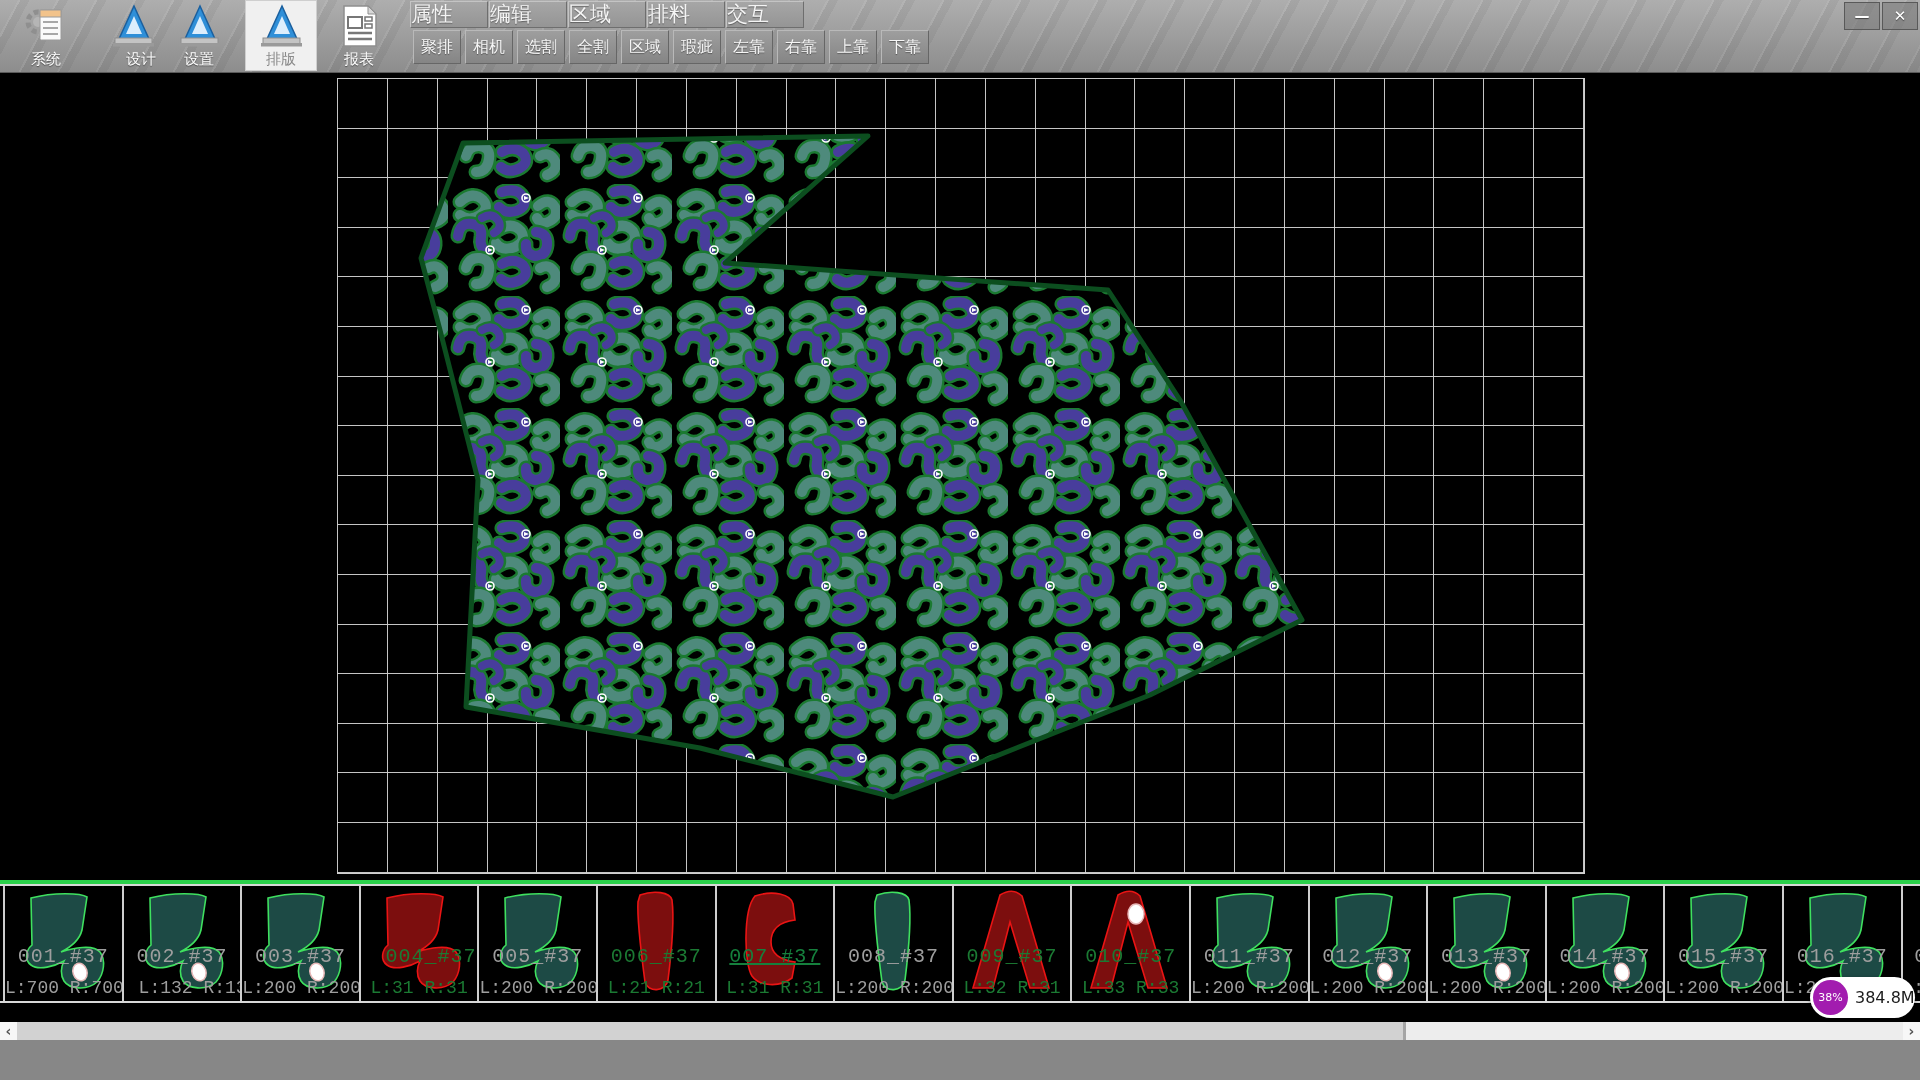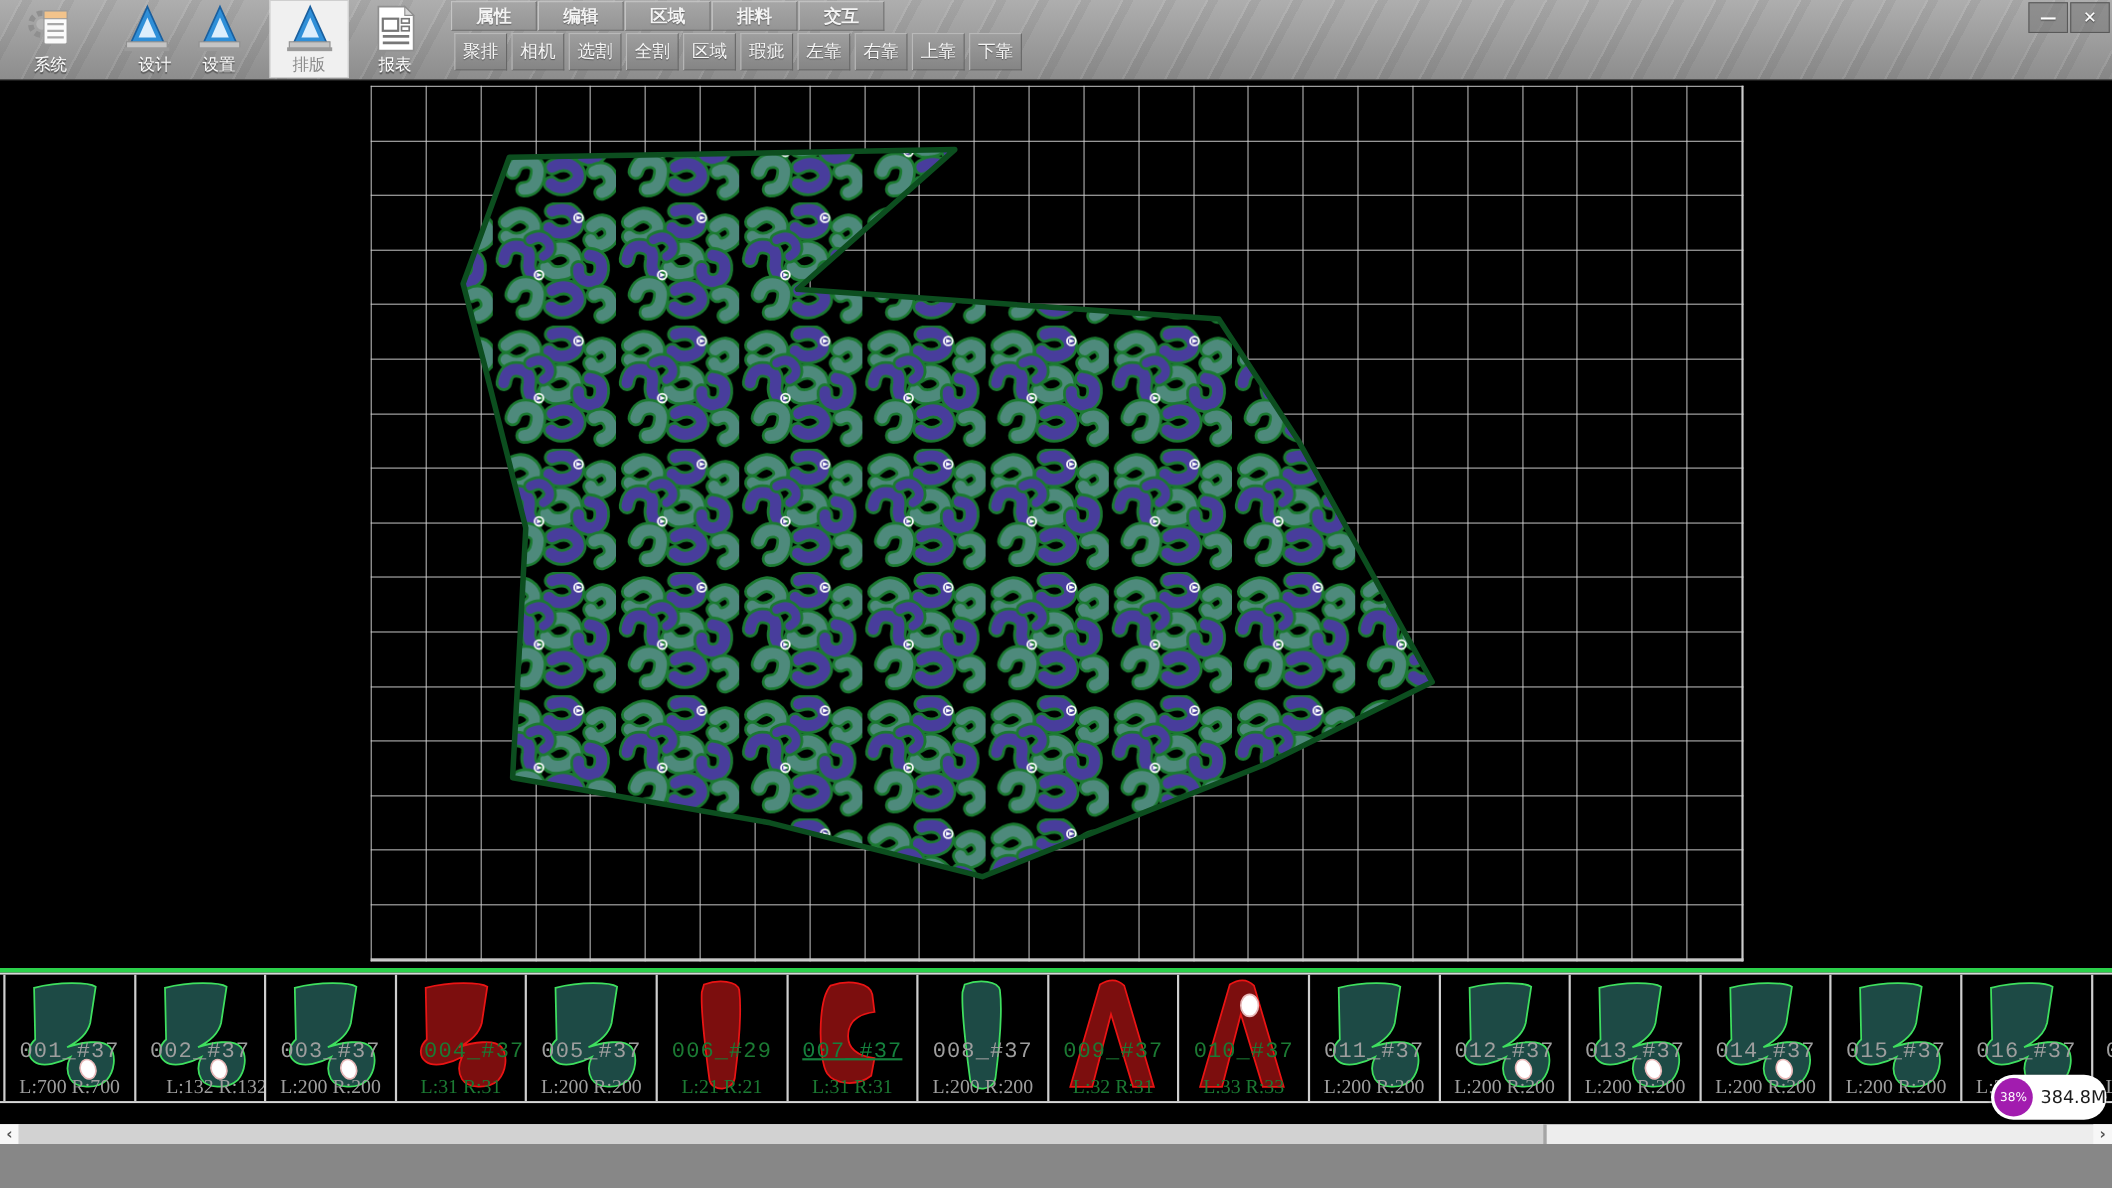--- a/index.html
+++ b/index.html
@@ -12,23 +12,23 @@
   .titlebar::after{content:"";position:absolute;inset:0;pointer-events:none;
     background:repeating-linear-gradient(118deg,rgba(255,255,255,0) 0 16px,rgba(255,255,255,.08) 16px 18px,rgba(0,0,0,.05) 18px 26px,rgba(255,255,255,0) 26px 34px);}
   .bigbtn{position:absolute;top:0;width:72px;height:71px;display:flex;flex-direction:column;
     align-items:center;justify-content:flex-start;cursor:pointer;z-index:2;}
   .bigbtn.selected{background:#f0f0f0;box-shadow:inset 0 0 0 1px #cfcfcf;}
   .bigbtn .blabel{font-size:15px;color:#fdfdfd;text-shadow:0 1px 1px rgba(0,0,0,.45);margin-top:1px;}
   .bigbtn.selected .blabel{color:#8a8a8a;text-shadow:none;}
   .bigbtn svg{width:46px;height:46px;margin-top:3px;}
 
   .menu-row{position:absolute;left:410px;top:1px;height:27px;display:flex;z-index:2;}
-  .menu-tab{width:76px;height:25px;line-height:25px;text-align:center;font-size:16px;color:#f4f4f4;
+  .menu-tab{width:76px;height:25px;line-height:25px;text-align:left;font-size:21px;color:#f4f4f4;
     text-shadow:0 1px 1px rgba(0,0,0,.4);background:linear-gradient(#a6a6a6,#959595);
-    border:1px solid;border-color:#c4c4c4 #6e6e6e #6e6e6e #c4c4c4;margin-right:1px;cursor:pointer;font-weight:bold;}
+    border:1px solid;border-color:#c4c4c4 #6e6e6e #6e6e6e #c4c4c4;margin-right:1px;cursor:pointer;}
   .tool-row{position:absolute;left:413px;top:30px;height:34px;display:flex;z-index:2;}
   .tool-btn{width:46px;height:32px;line-height:32px;text-align:center;font-size:16px;color:#f6f6f6;
     text-shadow:0 1px 1px rgba(0,0,0,.4);background:linear-gradient(#9e9e9e,#858585);
     border:1px solid;border-color:#b9b9b9 #666 #666 #b9b9b9;margin-right:4px;cursor:pointer;}
 
   .win-controls{position:absolute;right:2px;top:2px;display:flex;gap:2px;z-index:3;}
   .win-btn{width:34px;height:26px;display:flex;align-items:center;justify-content:center;
     background:rgba(118,118,118,.55);border:1px solid #595959;color:#fff;font-size:15px;
     font-weight:bold;cursor:pointer;text-shadow:0 1px 1px rgba(0,0,0,.5);}
 
@@ -47,21 +47,21 @@
   
   .strip{position:absolute;left:0;top:884px;width:1920px;height:119px;background:#000;
     display:flex;overflow:hidden;border-top:2px solid #d8d8d8;border-bottom:2px solid #d8d8d8;box-sizing:border-box;padding-left:3px;}
   .cell{position:relative;flex:0 0 118.6px;width:118.6px;height:100%;box-sizing:border-box;
     border-left:2px solid #cfcfcf;cursor:pointer;overflow:hidden;}
   .cell:last-child{border-right:2px solid #cfcfcf;}
   .cell svg{position:absolute;left:3px;top:2px;width:112px;height:110px;}
   .cell .cid{position:absolute;left:0;top:59px;width:100%;text-align:center;
     font-family:"Liberation Mono","DejaVu Sans Mono",monospace;font-size:20px;letter-spacing:1px;white-space:nowrap;z-index:2;}
   .cell .clr{position:absolute;left:0;top:92px;width:100%;text-align:center;
-    font-family:Liberation Serif, serif;font-size:18px;white-space:nowrap;z-index:2;}
+    font-family:Liberation Mono, monospace;font-size:18px;white-space:nowrap;z-index:2;}
 
   .strip-gap{position:absolute;left:0;top:1003px;width:1920px;height:19px;background:#000;}
 
   
   .hscroll{position:absolute;left:0;top:1022px;width:1920px;height:18px;background:#ededed;}
   .harrow{position:absolute;top:0;width:17px;height:18px;background:#f7f7f7;color:#555;
     font-size:14px;font-weight:bold;display:flex;align-items:center;justify-content:center;cursor:pointer;}
   .harrow.left{left:0;border-right:1px solid #cfcfcf;}
   .harrow.right{right:0;}
   .hthumb{position:absolute;left:17px;top:0;width:1386px;height:18px;background:#d2d2d2;
@@ -239,21 +239,21 @@
         <svg viewBox="0 0 110 110">
           <path d="M22,10 C45,4 72,5 78,9 L73,42 C70,54 60,60 52,64 C64,60 84,56 91,64 C97,72 95,86 88,94 C78,103 60,101 55,93 C51,86 52,79 55,73 C46,78 30,83 22,77 C15,72 17,62 23,57 Z" fill="#1d4a45" stroke="#3fe05f" stroke-width="1.6"></path>
         </svg>
         <div class="cid" style="color: rgb(158, 158, 158);">005_#37</div>
         <div class="clr" style="color: rgb(158, 158, 158);">L:200 R:200</div>
       </div>
       <div class="cell">
         <svg viewBox="0 0 110 110">
           <path d="M38,7 C52,2 68,4 70,12 C72,28 70,60 66,92 C64,104 46,105 43,94 C39,64 35,30 36,14 Z" fill="#7c0e0e" stroke="#ea1414" stroke-width="1.6"></path>
         </svg>
-        <div class="cid" style="color: rgb(27, 122, 51);">006_#29</div>
+        <div class="cid" style="color: rgb(27, 122, 51);">006_#37</div>
         <div class="clr" style="color: rgb(27, 122, 51);">L:21 R:21</div>
       </div>
       <div class="cell">
         <svg viewBox="0 0 110 110">
           <path d="M34,8 C52,2 70,6 72,16 L74,32 C58,34 50,42 50,54 C50,66 60,72 74,74 L71,90 C58,100 38,98 31,88 C23,76 22,22 34,8 Z" fill="#7c0e0e" stroke="#ea1414" stroke-width="1.6"></path>
         </svg>
         <div class="cid" style="color: #15803d; text-decoration: underline;">007_#37</div>
         <div class="clr" style="color: rgb(27, 122, 51);">L:31 R:31</div>
       </div>
       <div class="cell">

